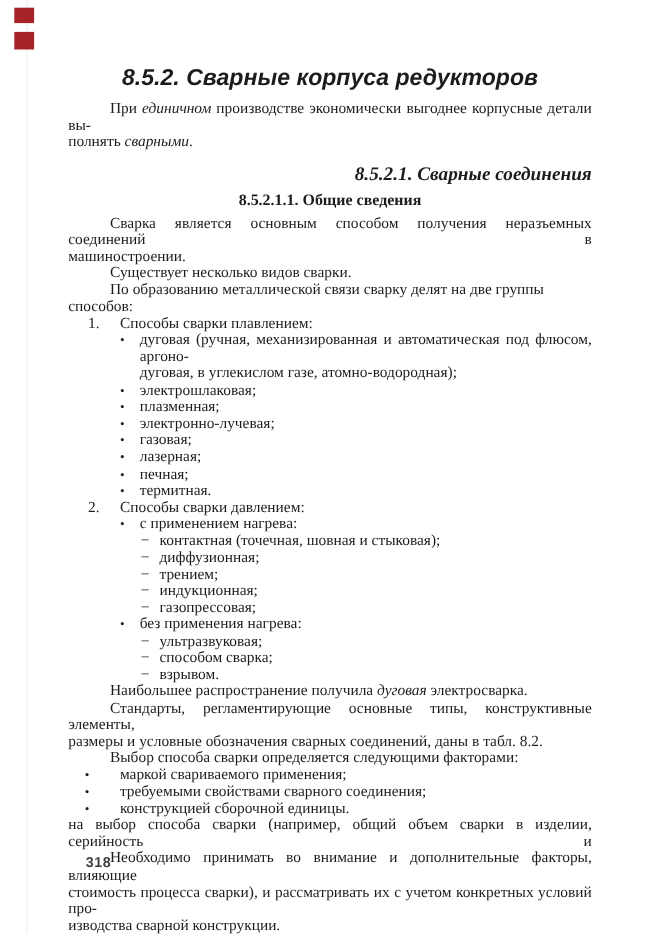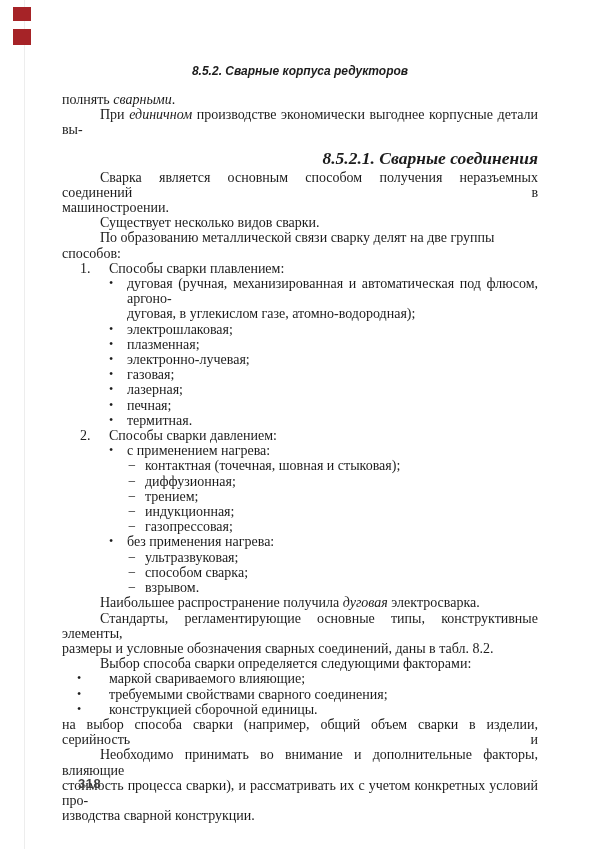--- a/index.html
+++ b/index.html
@@ -23,21 +23,21 @@
   .red-mark.m2 { top:29px; height:16px; }
 
   .content {
     position:absolute; left:62px; top:58px; width:476px;
     font-size:14px; line-height:15.2px;
   }
 
   .h1 {
     font-family:"Liberation Sans", sans-serif;
     font-weight:bold; font-style:italic;
-    font-size:12px; line-height:26px;
+    font-size:21px; line-height:26px;
     text-align:center; margin:0 0 8px 0;
   }
   .h2 {
     font-weight:bold; font-style:italic;
     font-size:17.5px; line-height:24px;
     text-align:right; margin:8px 0 0 0;
   }
   .h3 {
     font-weight:bold;
     font-size:14.5px; line-height:19px;
@@ -76,25 +76,26 @@
 
 <div class="page-edge"></div>
 <div class="red-mark m1"></div>
 <div class="red-mark m2"></div>
 
 <div class="content">
 
   <div class="h1">8.5.2. Сварные корпуса редукторов</div>
 
   <div class="para">
+    <div class="line j ind"><span>При </span><i>единичном</i><span> производстве экономически выгоднее корпусные детали вы-</span></div>
     <div class="line"><span>полнять </span><i>сварными</i><span>.</span></div>
-    <div class="line j ind"><span>При </span><i>единичном</i><span> производстве экономически выгоднее корпусные детали вы-</span></div>
   </div>
 
   <div class="h2">8.5.2.1. Сварные соединения</div>
+  <div class="h3">8.5.2.1.1. Общие сведения</div>
 
   <div class="para">
     <div class="line j ind">Сварка является основным способом получения неразъемных соединений в</div>
     <div class="line">машиностроении.</div>
   </div>
   <div class="para ind">Существует несколько видов сварки.</div>
   <div class="para ind">По образованию металлической связи сварку делят на две группы способов:</div>
 
   <div class="row num-row">
     <div class="mk">1.</div>
@@ -188,21 +189,21 @@
 
   <div class="para">
     <div class="line j ind">Стандарты, регламентирующие основные типы, конструктивные элементы,</div>
     <div class="line">размеры и условные обозначения сварных соединений, даны в табл. 8.2.</div>
   </div>
 
   <div class="para ind">Выбор способа сварки определяется следующими факторами:</div>
 
   <div class="row f-row">
     <div class="mk">•</div>
-    <div class="tx">маркой свариваемого влияющие;</div>
+    <div class="tx">маркой свариваемого применения;</div>
   </div>
   <div class="row f-row">
     <div class="mk">•</div>
     <div class="tx">требуемыми свойствами сварного соединения;</div>
   </div>
   <div class="row f-row">
     <div class="mk">•</div>
     <div class="tx">конструкцией сборочной единицы.</div>
   </div>
 

